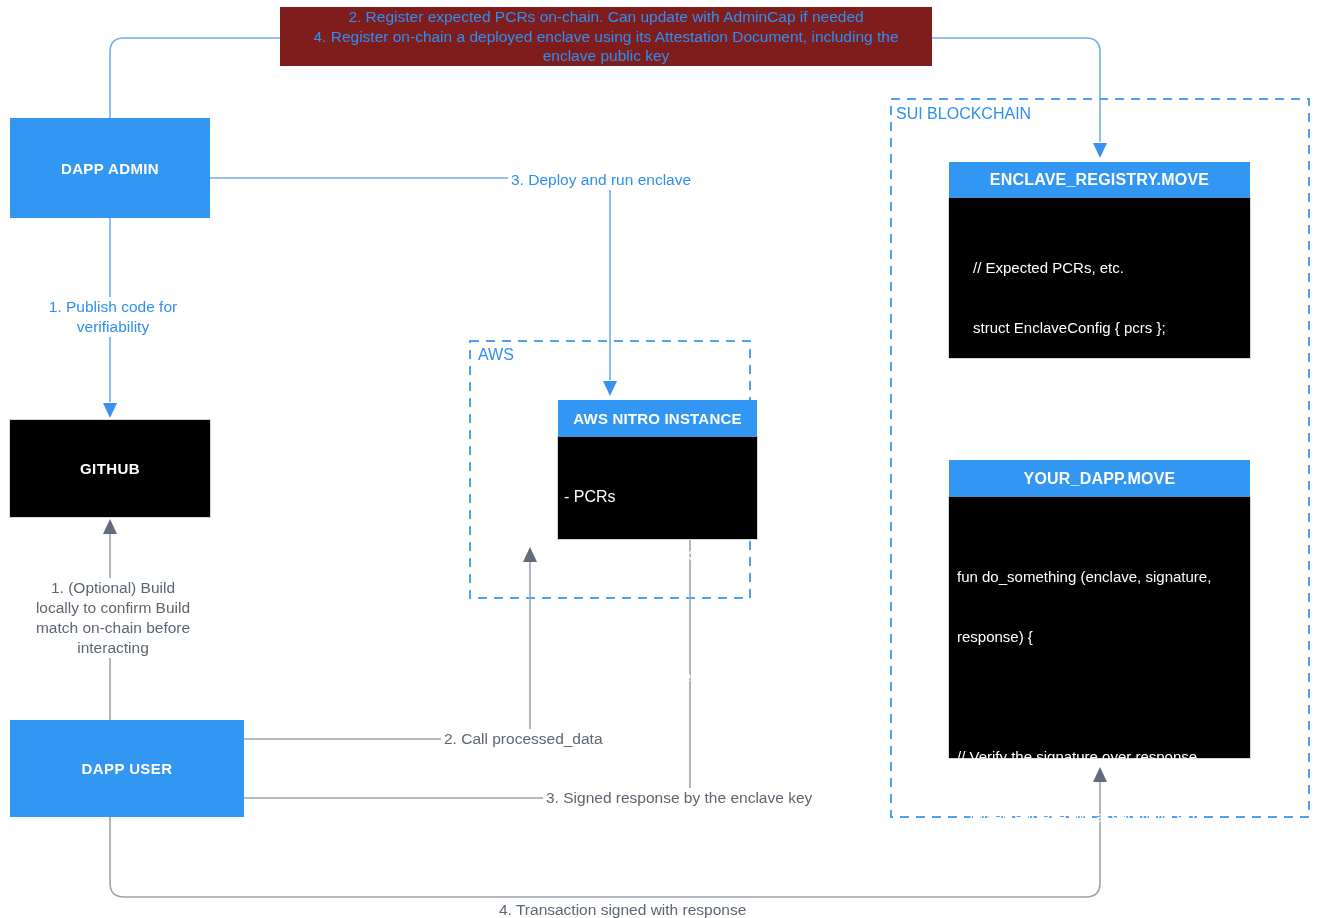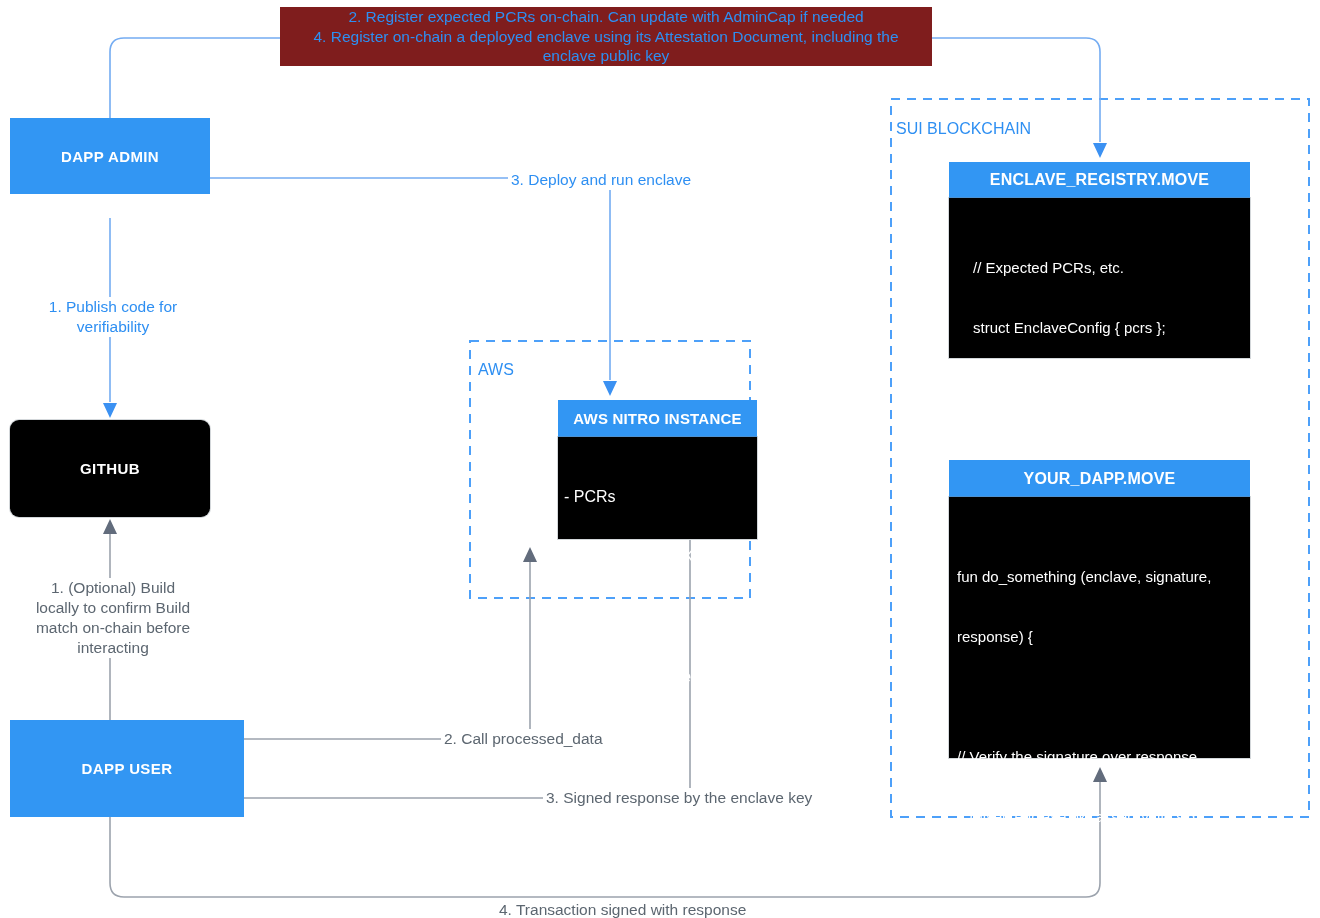--- a/index.html
+++ b/index.html
@@ -23,21 +23,21 @@
     background:#3296F3;color:#ffffff;font-weight:bold;font-size:16px;
     display:flex;align-items:center;justify-content:center;letter-spacing:.2px;
   }
   .block-body{
     background:#000000;color:#ffffff;font-size:15px;line-height:20px;
     white-space:pre;box-shadow:0 0 0 1px rgba(130,140,150,.35);
   }
   .code-line{height:20px;}
 
   
-  .container-label{position:absolute;color:#2E8FF2;font-size:16px;margin-top:15px;}
+  .container-label{position:absolute;color:#2E8FF2;font-size:16px;}
 
   
   .wire-label{position:absolute;background:#ffffff;font-size:15.5px;line-height:20px;padding:0 3px;}
   .wire-label.blue{color:#2E8FF2;}
   .wire-label.gray{color:#5C6670;}
   .center{text-align:center;}
   .toplabel{position:absolute;left:280px;top:7px;width:652px;text-align:center;
     color:#2E8FF2;font-size:15.5px;line-height:19.5px;background:#7f1d1d;}
 </style>
 </head>
@@ -68,24 +68,24 @@
     <path d="M690,540 V798 H234" fill="none" stroke="#9CA3AD" stroke-width="1.6"></path>
     <polygon points="234,791 234,805 219,798" fill="#626C7C"></polygon>
 
     <path d="M110,817 V883 Q110,897 124,897 H1086 Q1100,897 1100,883 V782" fill="none" stroke="#9CA3AD" stroke-width="1.6"></path>
     <polygon points="1093,782 1107,782 1100,767" fill="#626C7C"></polygon>
   </svg>
 
   <div class="container-label" style="left:478px;top:346px;">AWS</div>
   <div class="container-label" style="left:896px;top:105px;">SUI BLOCKCHAIN</div>
 
-  <div class="node blue" style="left:10px;top:118px;width:200px;height:76px;">
+  <div class="node blue" style="left:10px;top:118px;width:200px;height:100px;">
     <span>DAPP ADMIN</span>
   </div>
-  <div class="node black" style="left:10px;top:420px;width:200px;height:97px;border-radius:9px;">
+  <div class="node black" style="left:10px;top:420px;width:200px;height:97px;">
     <span>GITHUB</span>
   </div>
   <div class="node blue" style="left:10px;top:720px;width:234px;height:97px;">
     <span>DAPP USER</span>
   </div>
 
   <div class="code-block" style="left:510px;top:400px;width:199px;padding-left:48px;">
     <div class="block-header" style="height:37px;font-size:15px;">AWS NITRO INSTANCE</div>
     <div class="block-body" style="height:92px;padding:10px 2px 0 6px;font-size:16px;">
       <div class="code-line">- PCRs</div>

